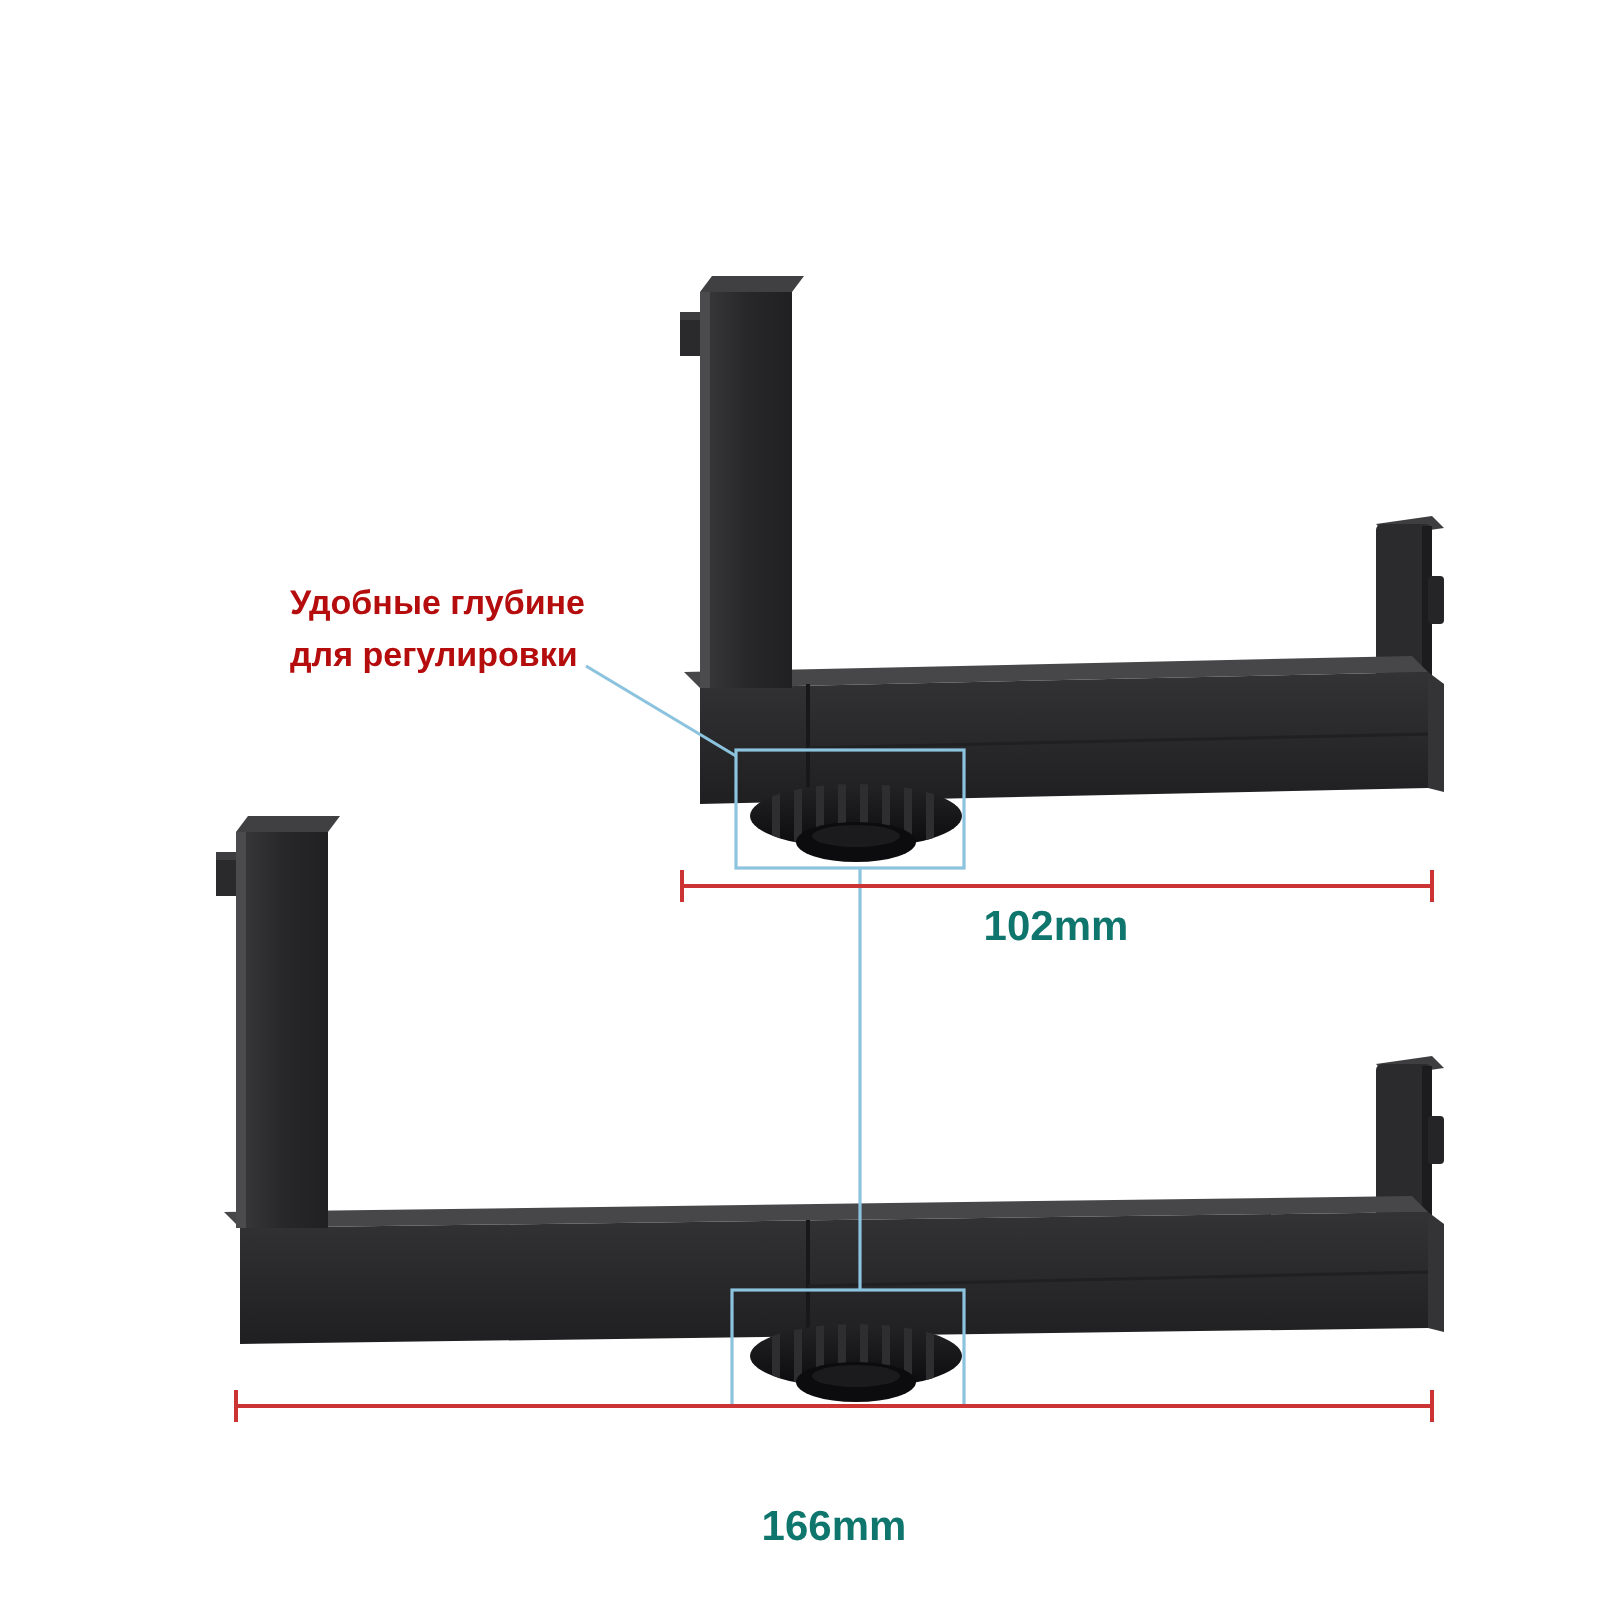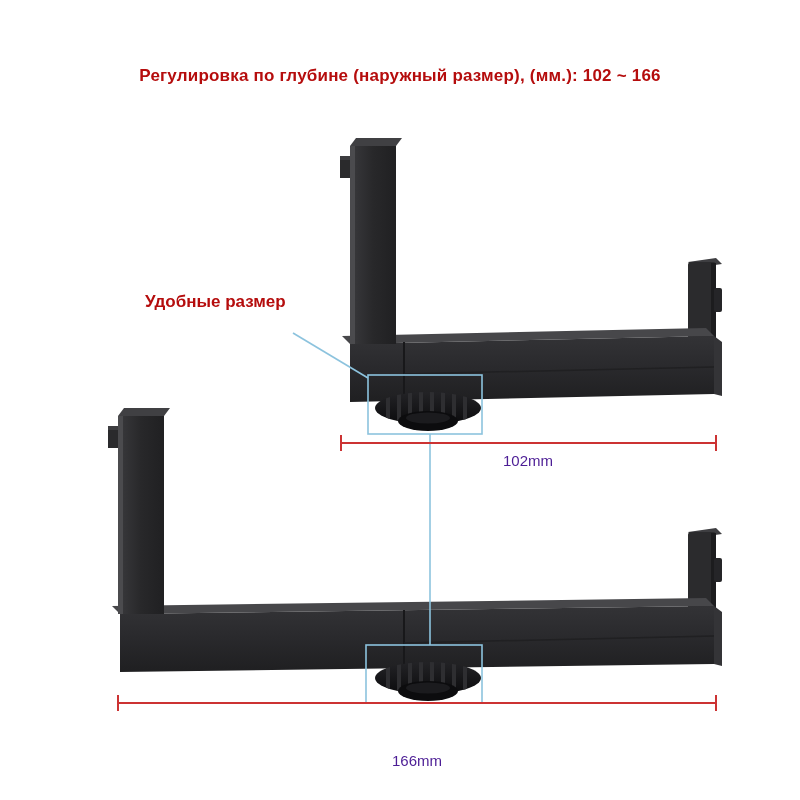--- a/index.html
+++ b/index.html
@@ -24,40 +24,40 @@
     position: absolute;
     left: 145px; top: 289px;
     font-size: 17px;
     font-weight: bold;
     color: var(--title_red, #b50d0d);
     line-height: 1.5;
   }
   .dim-label {
     position: absolute;
     transform: translateX(-50%);
-    font-size: 15px;
-    font-weight: normal;
-    color: #4c1d95;
+    font-size: 21px;
+    font-weight: bold;
+    color: #0f766e;
   }
   .dim-label-top { left: 528px; top: 452px; }
   .dim-label-bottom { left: 417px; top: 752px; }
   svg.diagram { position: absolute; left: 0; top: 0; }
   .blue-box   { fill: none; stroke: var(--callout_blue, #8cc3de); stroke-width: 1.6; }
   .blue-line  { stroke: var(--callout_blue, #8cc3de); stroke-width: 1.6; fill: none; }
   .dim-line   { stroke: var(--dim_red, #cc3333); stroke-width: 2; }
 </style>
 </head>
 <body>
 
 <div class="stage">
 
-  <div class="title">Регулировка по глубине (наружный размер), (мм.): 102 ~ 166</div>
 
   <div class="callout-text">
-    <div>Удобные размер</div>
+    <div>Удобные глубине</div>
+    <div>для регулировки</div>
   </div>
 
   <svg class="diagram" width="800" height="800" viewBox="0 0 800 800">
     <defs>
       <linearGradient id="armGrad" x1="0" y1="0" x2="1" y2="0">
         <stop offset="0" stop-color="#3a3a3d"></stop>
         <stop offset="0.5" stop-color="#28282a"></stop>
         <stop offset="1" stop-color="#202022"></stop>
       </linearGradient>
       <linearGradient id="barGrad" x1="0" y1="0" x2="0" y2="1">

